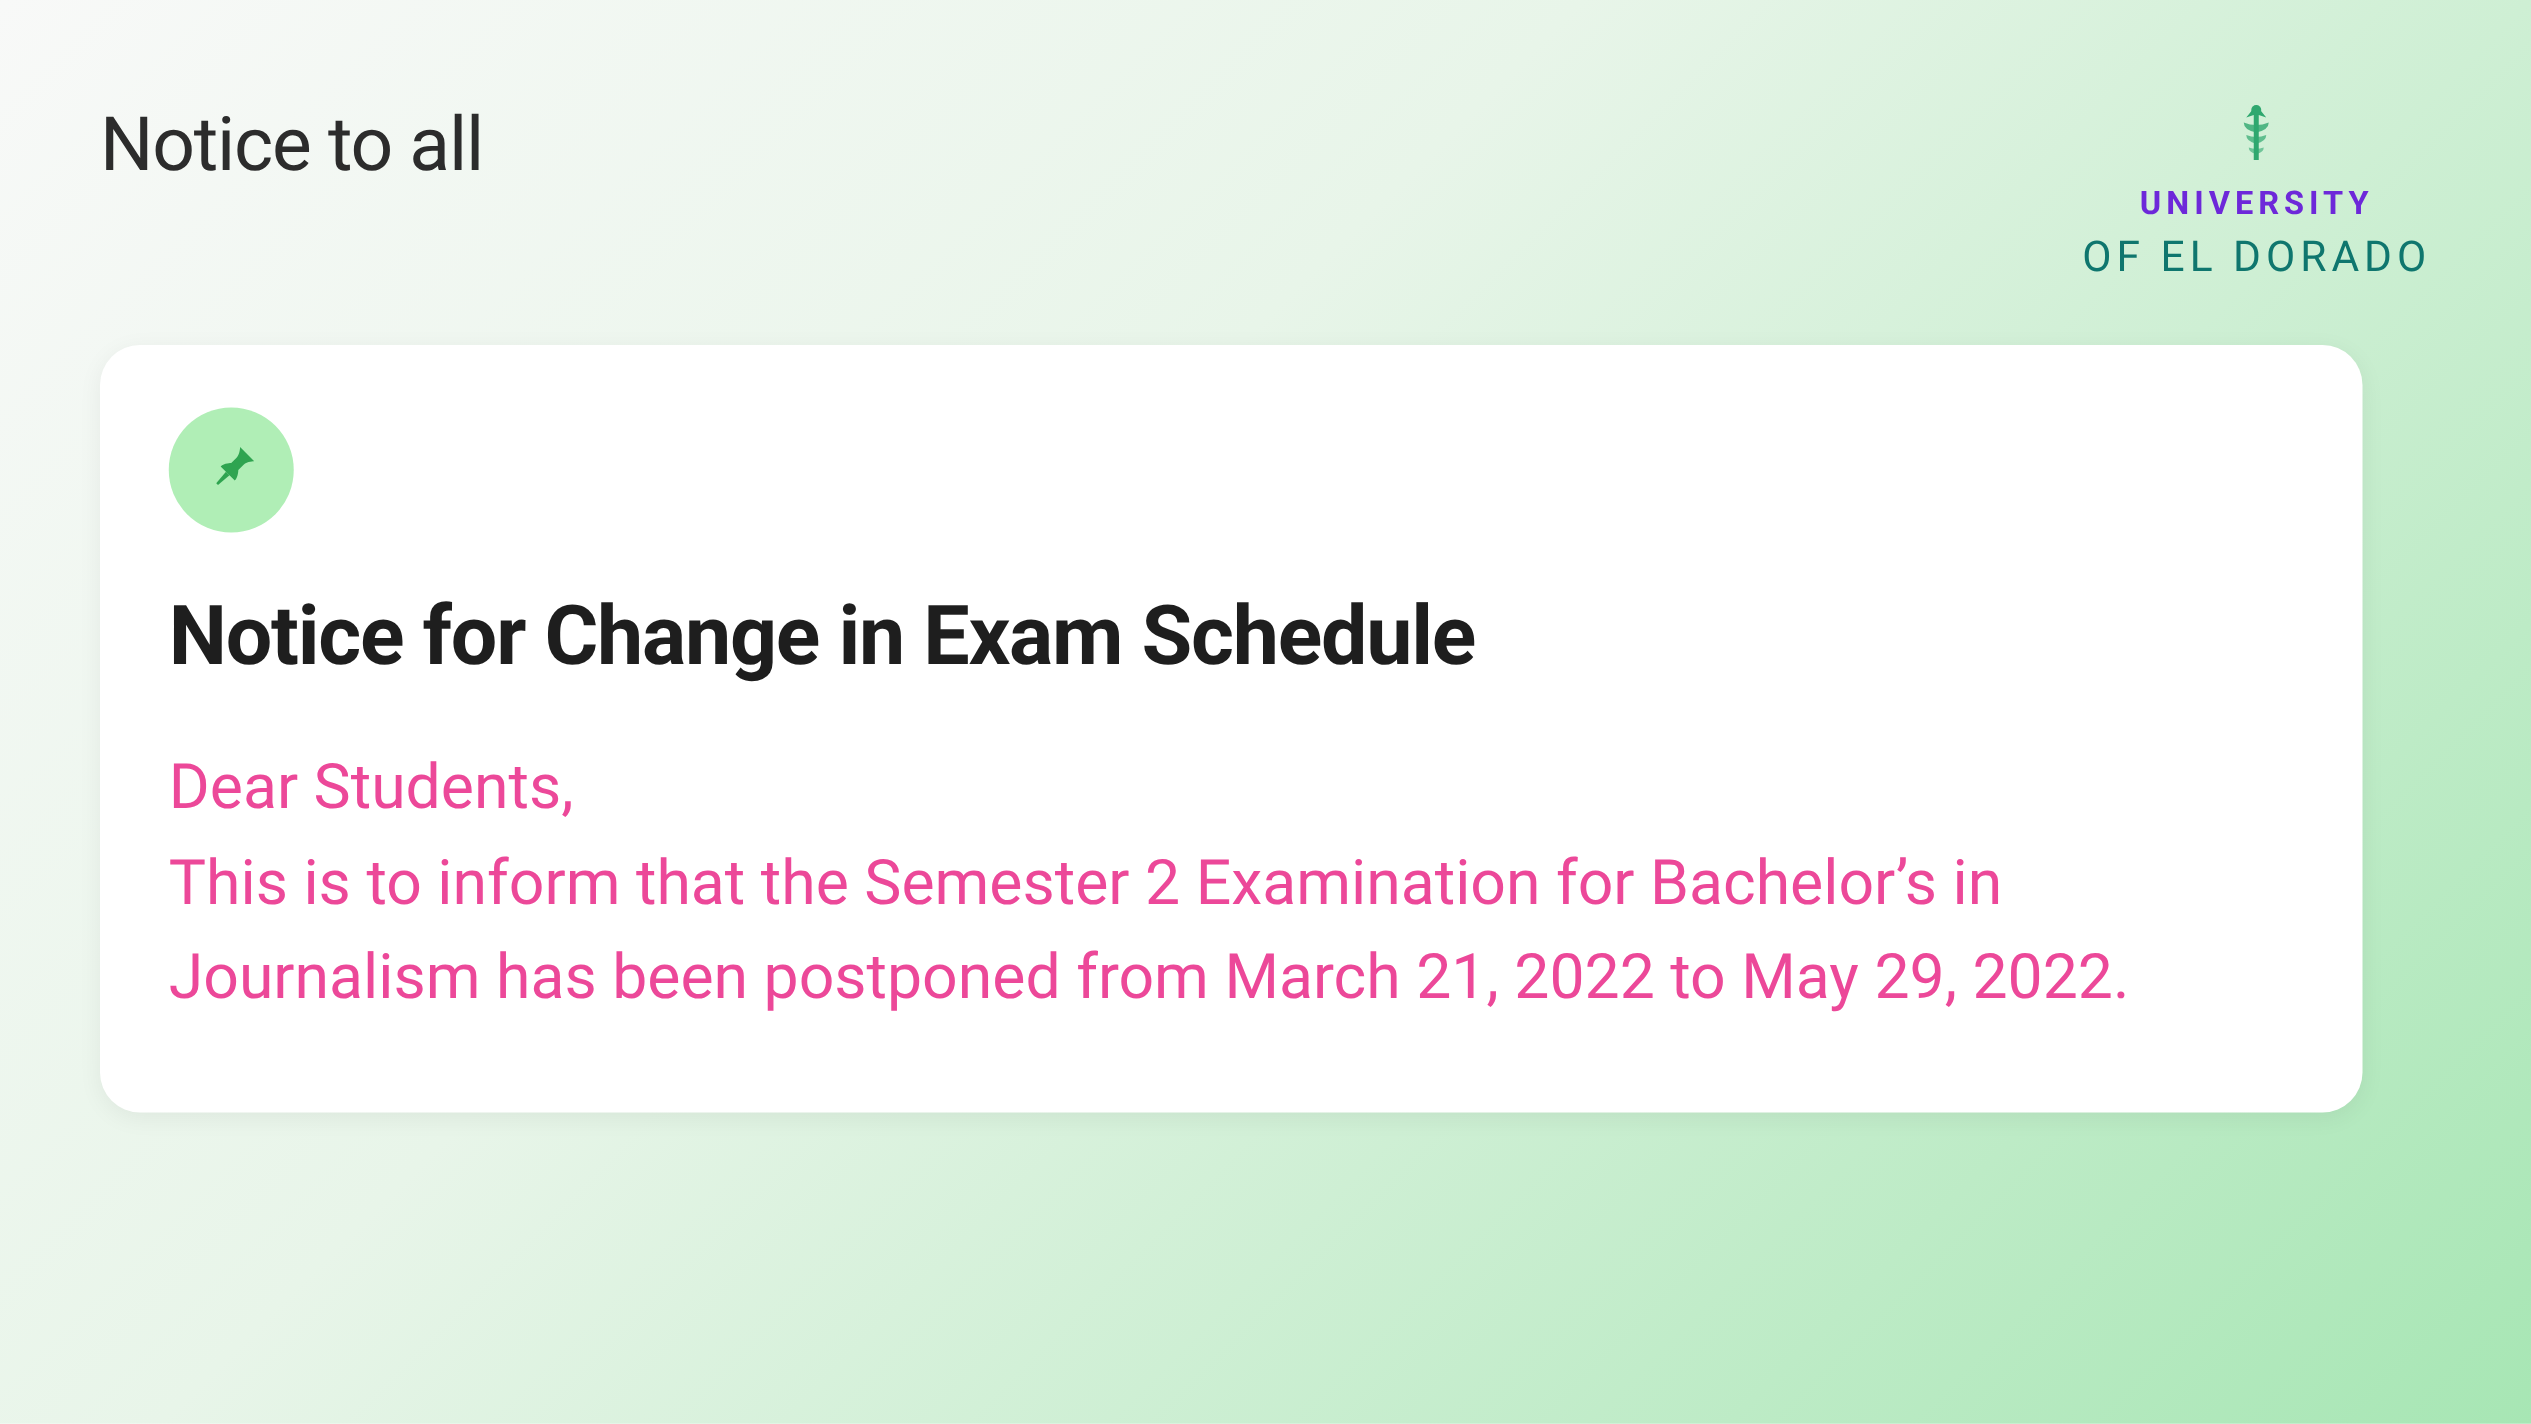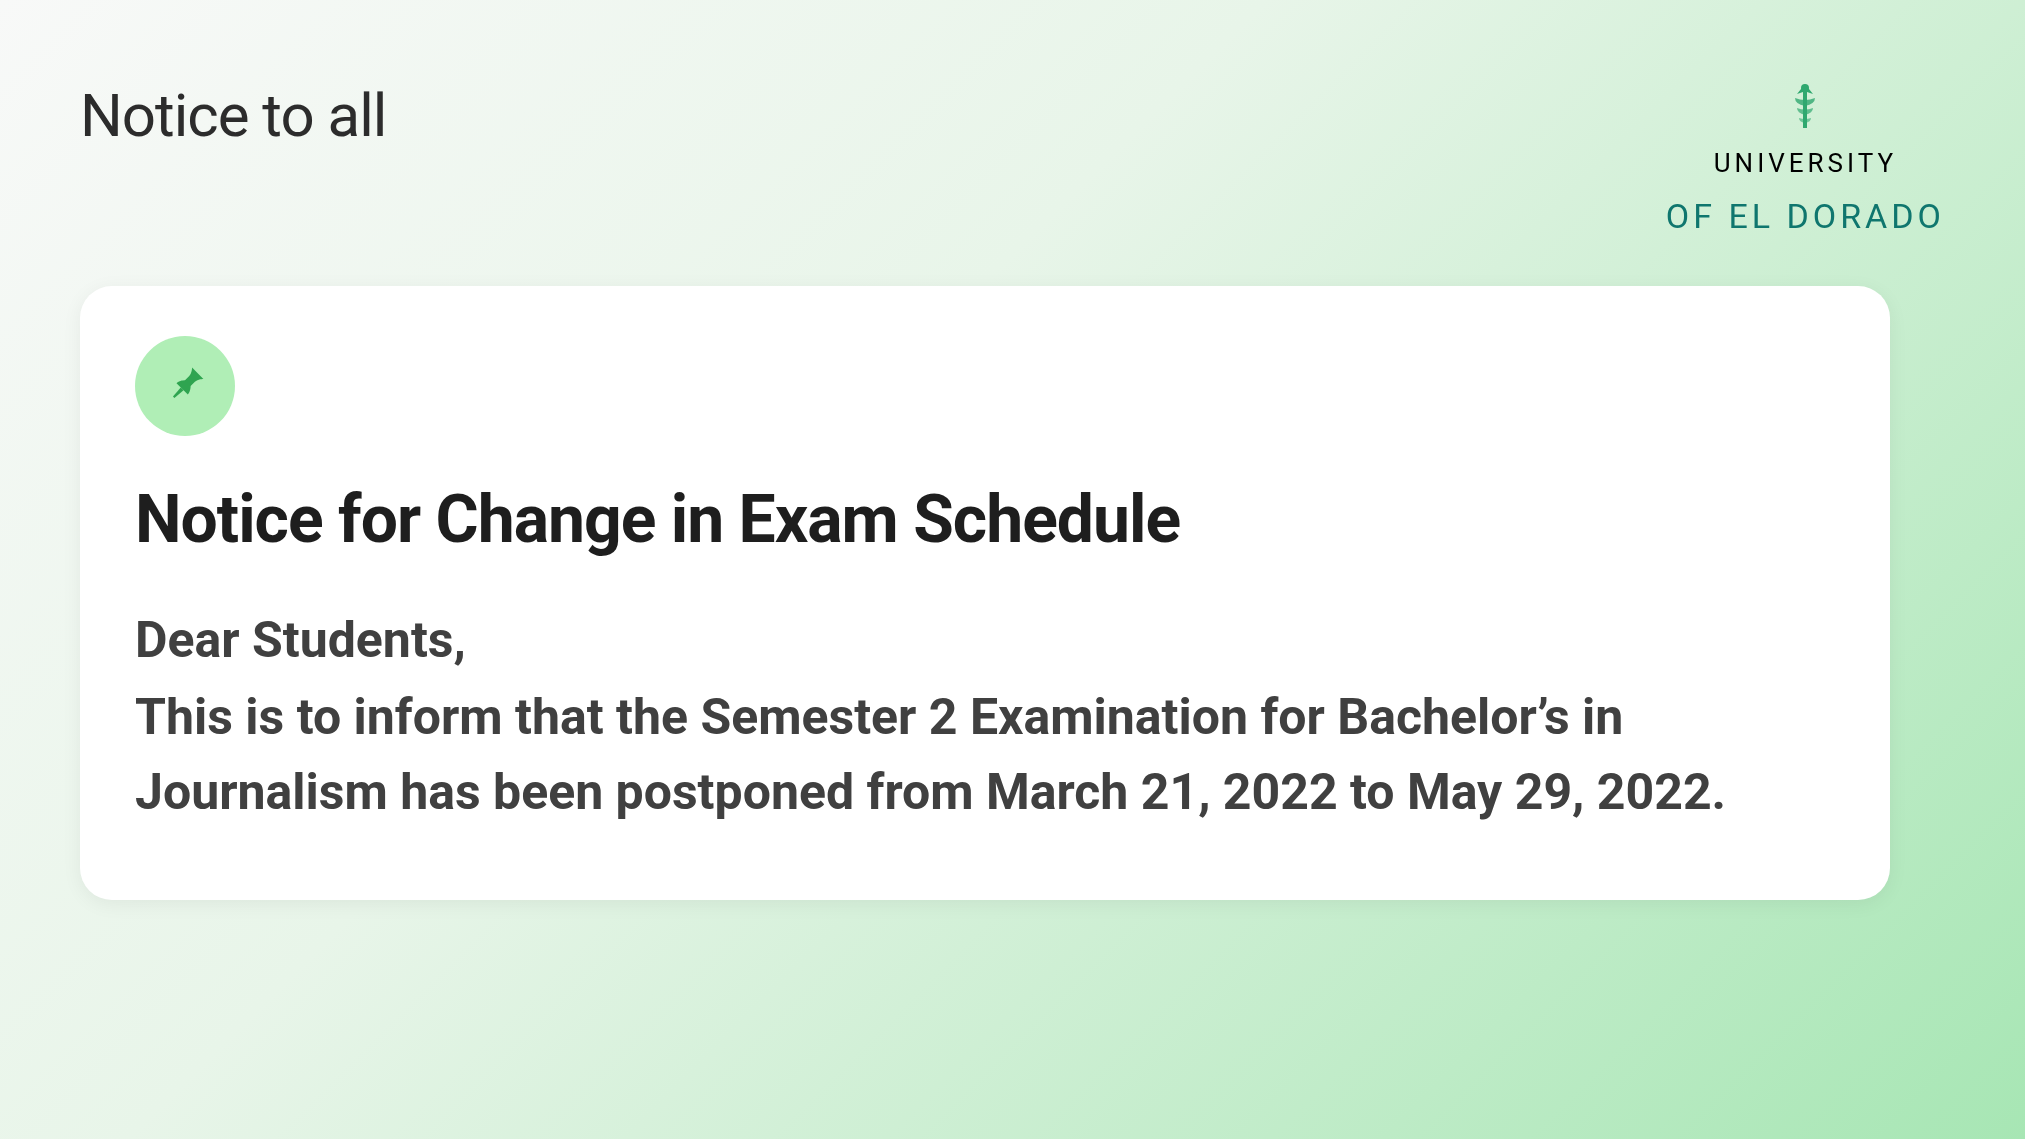--- a/index.html
+++ b/index.html
@@ -37,23 +37,23 @@
     }
 
     .logo-icon {
       display: block;
       margin: 0 auto 12px;
     }
 
     .logo-text-line1 {
       font-size: 26px;
       letter-spacing: 4px;
-      color: #000000;
-      font-weight: 400;
-      margin-bottom: 18px;
+      color: #6d28d9;
+      font-weight: 700;
+      margin-bottom: 8px;
     }
 
     .logo-text-line2 {
       font-size: 34px;
       letter-spacing: 4px;
       color: #0f766e;
       font-weight: 400;
     }
 
     .card {
@@ -79,22 +79,22 @@
       font-size: 66px;
       font-weight: 700;
       color: #1e1e1e;
       margin-bottom: 45px;
       letter-spacing: -1px;
     }
 
     .card-body {
       font-size: 50px;
       line-height: 1.5;
-      color: #404040;
-      font-weight: 700;
+      color: #ec4899;
+      font-weight: 400;
     }
 
     .greeting {
       display: block;
       margin-bottom: 2px;
     }
   </style>
 </head>
 <body>
 

